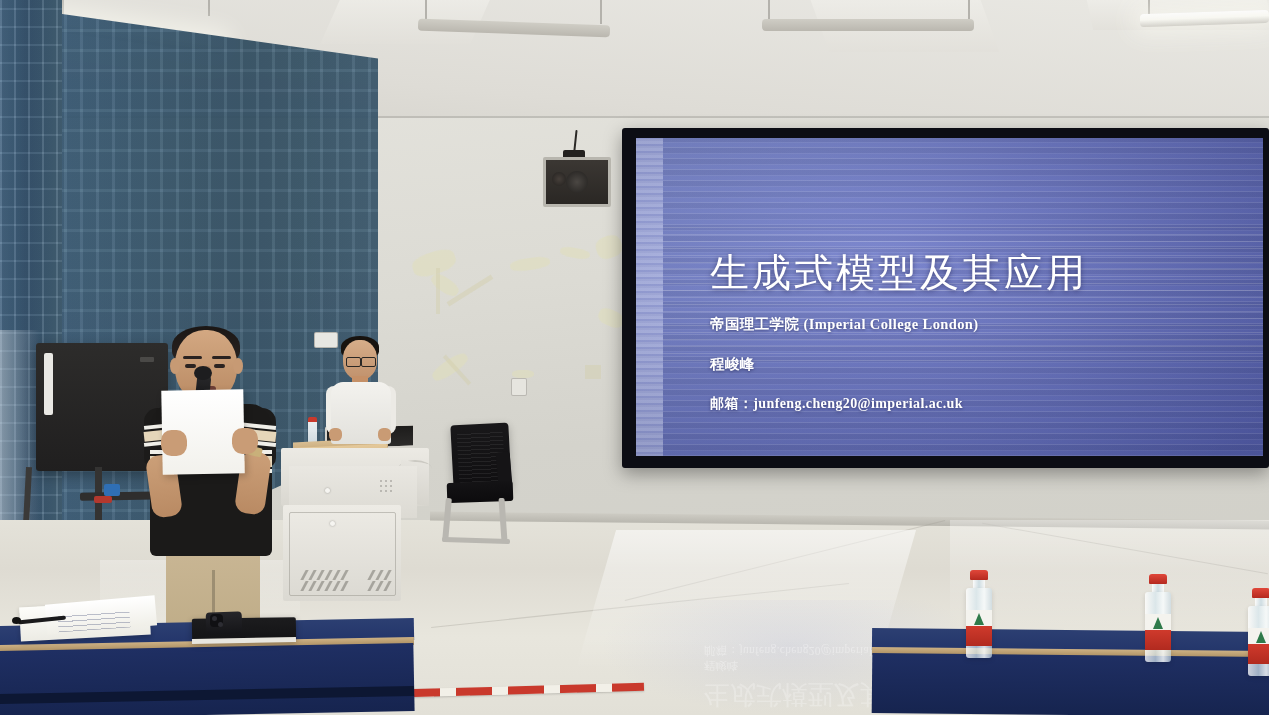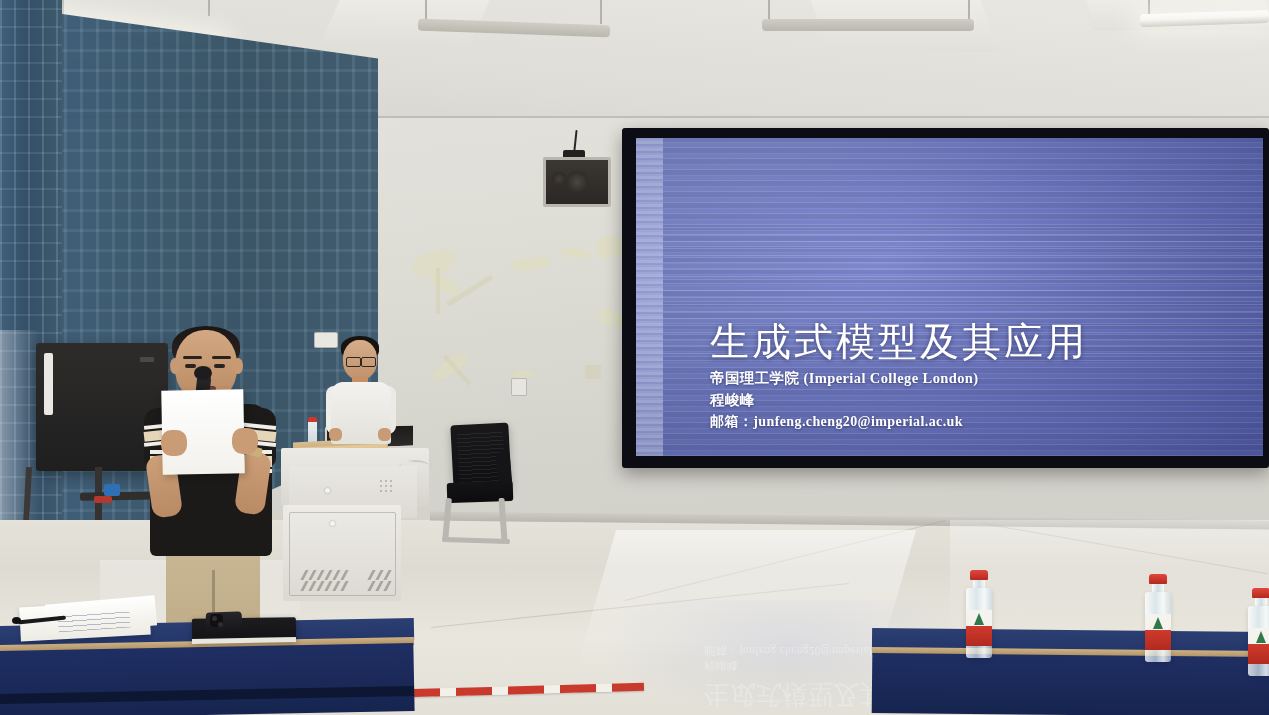--- a/index.html
+++ b/index.html
@@ -74,21 +74,21 @@
   .slide-band{position:absolute;left:0;top:0;width:27px;height:100%;
      background:repeating-linear-gradient(0deg,
         #a9b2e8 0px,#a9b2e8 2px,#9aa4e2 2px,#9aa4e2 4px,#b3bcef 4px,#b3bcef 7px);
      opacity:.95;}
   .slide-vign{position:absolute;inset:0;
      background:radial-gradient(ellipse at 40% 40%, rgba(255,255,255,.12), rgba(0,0,0,.18) 95%);}
   .slide-text{position:absolute;left:74px;bottom:22px;right:16px;color:#fff;}
   .slide-title{font-family:"Liberation Serif",serif;font-size:39px;letter-spacing:3px;
      text-shadow:0 1px 5px rgba(20,20,60,.55);line-height:1.08;margin-bottom:6px;}
   .slide-sub{font-family:"Liberation Serif",serif;font-size:14.5px;letter-spacing:.4px;
-     margin:3px 0;text-shadow:0 1px 3px rgba(20,20,60,.5);font-weight:bold;}
+     margin:21px 0;text-shadow:0 1px 3px rgba(20,20,60,.5);font-weight:bold;}
   .slide-sub.small{font-size:14px;}
 
   
   .wspeaker{position:absolute;left:543px;top:157px;width:62px;height:44px;
      background:linear-gradient(180deg,#3b3733,#2a2724);border:3px solid #b8b6ae;border-radius:2px;}
   .wspeaker .cone{position:absolute;left:50%;top:50%;width:22px;height:22px;margin:-11px 0 0 -11px;
      border-radius:50%;background:radial-gradient(circle,#4b4743,#211f1d);}
   .wspeaker .cone2{position:absolute;left:6px;top:12px;width:14px;height:14px;border-radius:50%;
      background:radial-gradient(circle,#463f3a,#22201e);}
   .wspeaker-cable{position:absolute;left:574px;top:130px;width:2px;height:30px;background:#2b2926;

